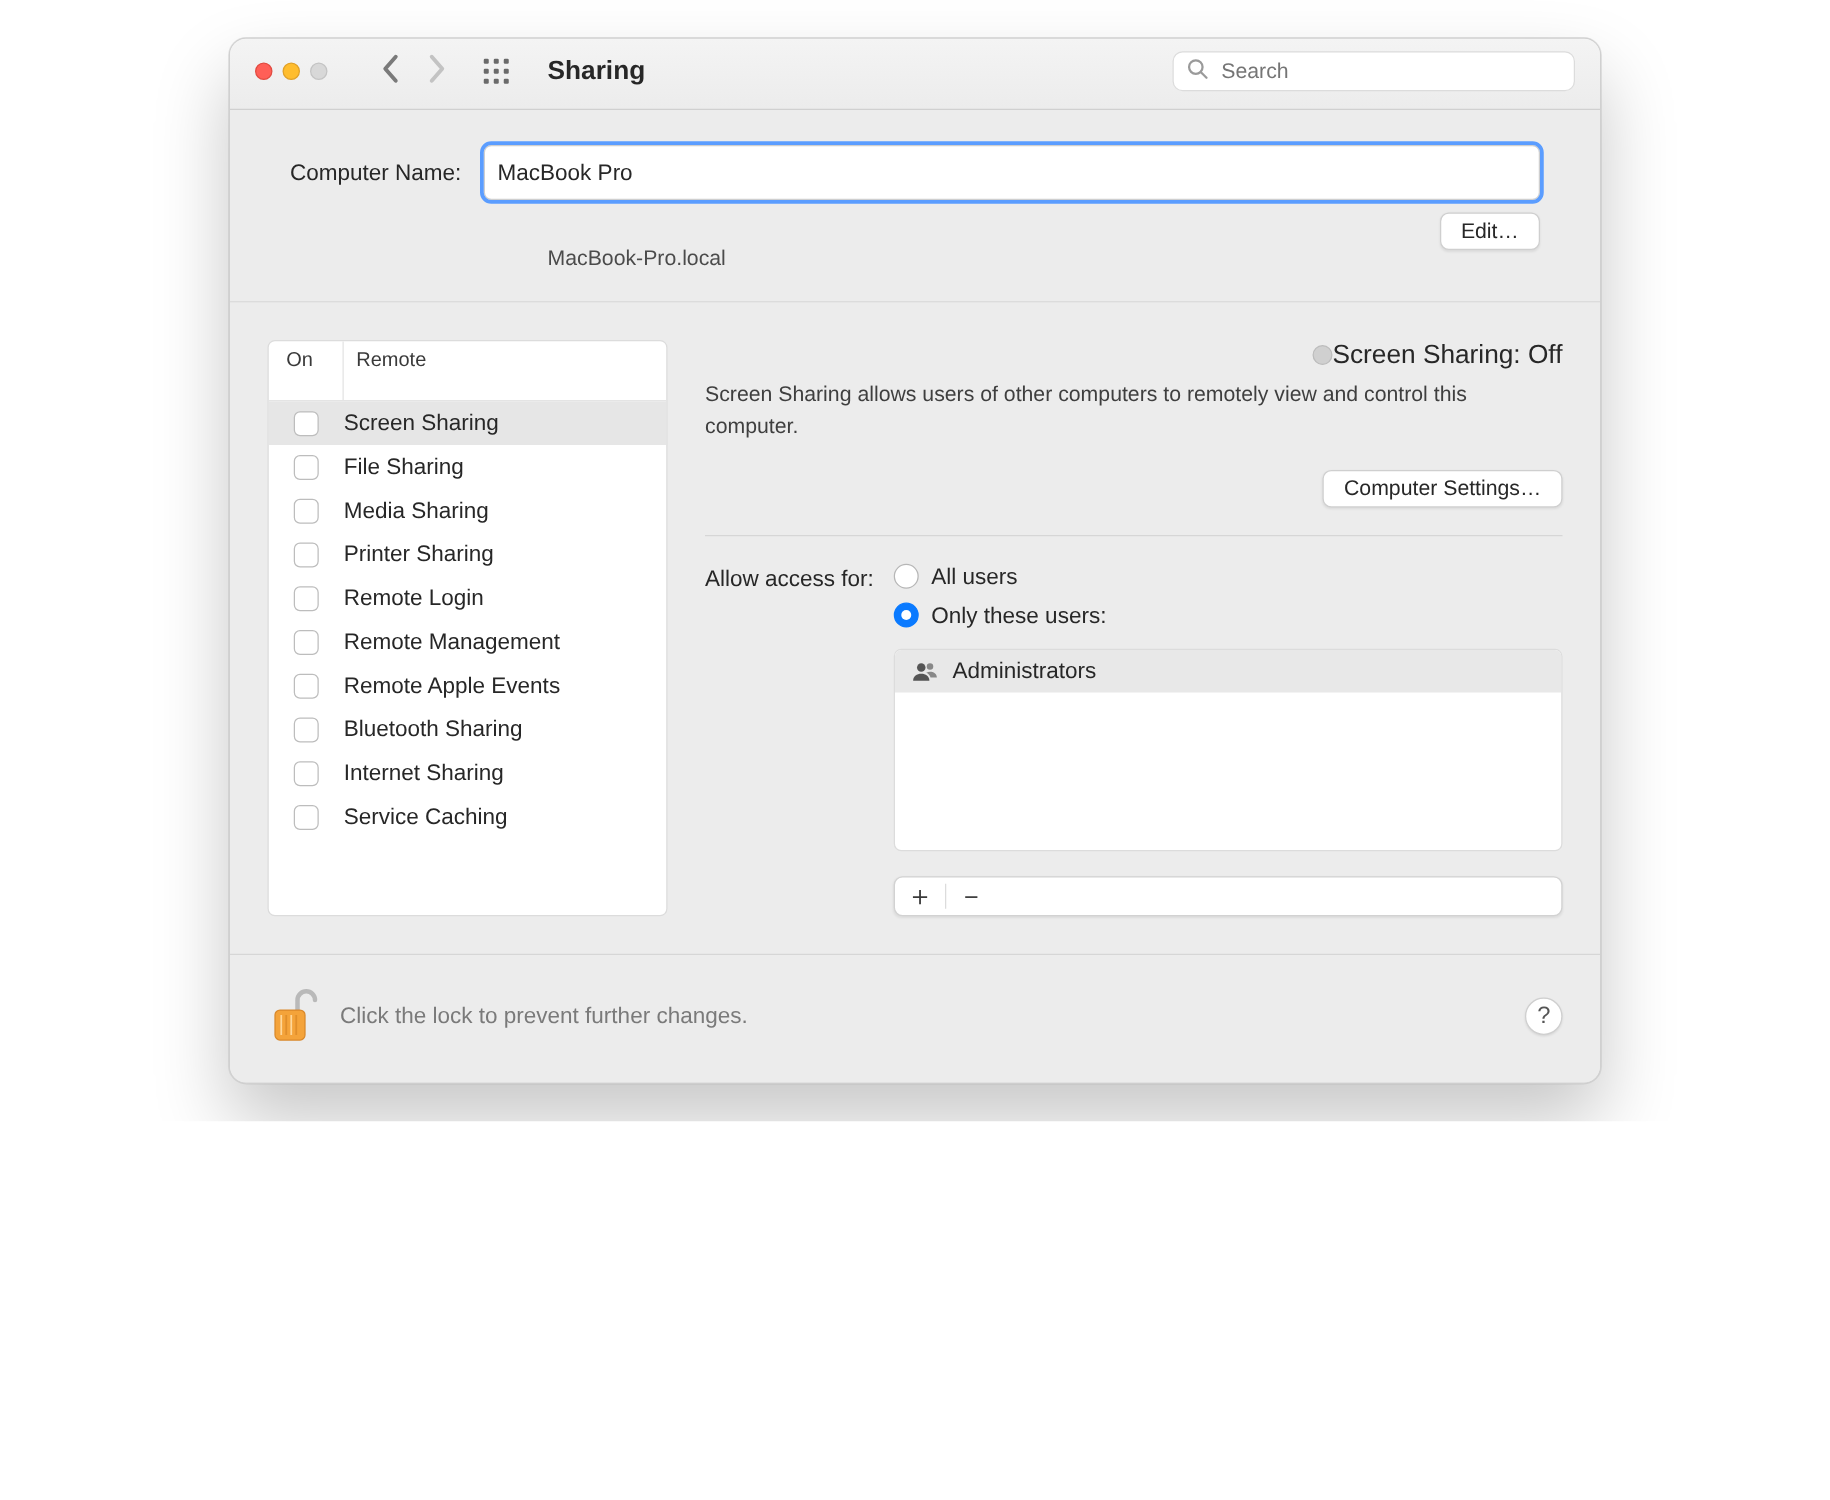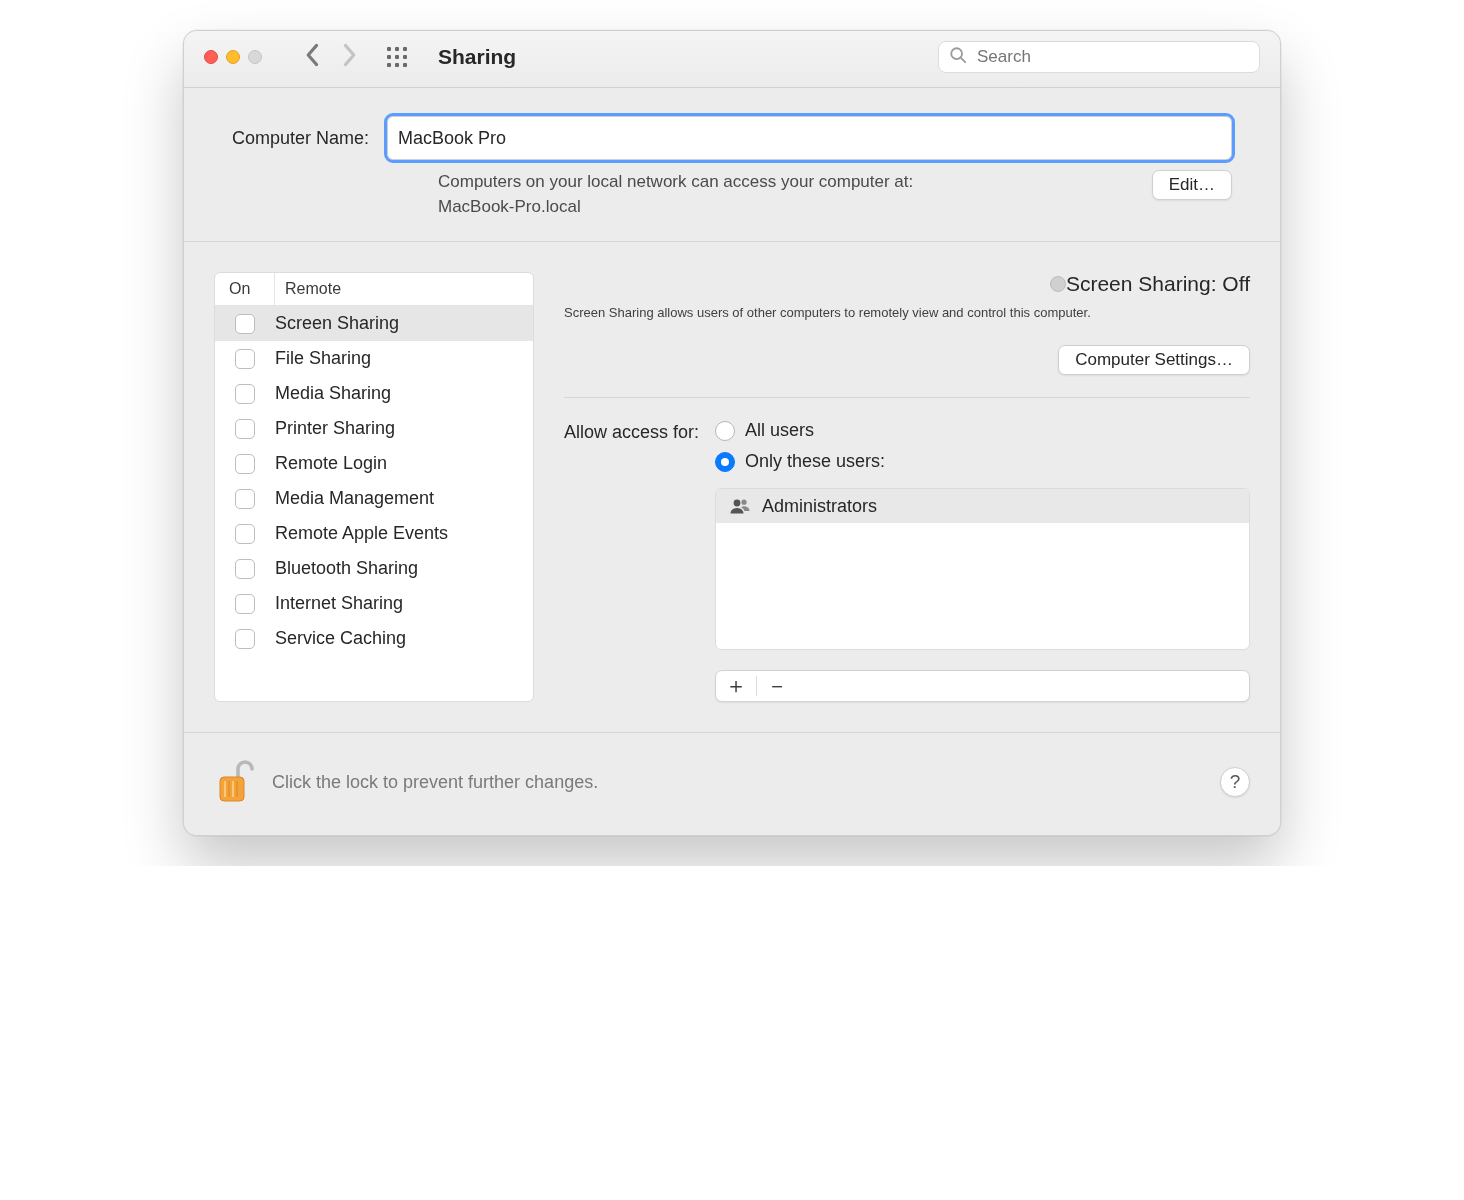--- a/index.html
+++ b/index.html
@@ -91,37 +91,37 @@
   }
   .svc-list{
     width:320px;flex:none;
     background:#fff;border:1px solid #dcdcdc;border-radius:6px;
     overflow:hidden;
   }
   .svc-head{
     display:flex;font-size:16px;color:#3a3a3a;
     border-bottom:1px solid #e4e4e4;
   }
-  .svc-head .c-on{width:60px;padding:7px 0 7px 14px;border-right:1px solid #e4e4e4;}
+  .svc-head .c-on{width:60px;padding:7px 0 22px 14px;border-right:1px solid #e4e4e4;}
   .svc-head .c-svc{flex:1;padding:7px 0 7px 10px;}
   .svc-row{
     display:flex;align-items:center;height:35px;font-size:18px;
   }
   .svc-row.sel{background:#e6e6e6;}
   .svc-row .c-on{width:60px;display:flex;justify-content:center;}
   .svc-row .c-svc{flex:1;}
   .chk{
     width:20px;height:20px;border:1.5px solid #bdbdbd;border-radius:5px;background:#fff;
   }
 
   .detail{flex:1;display:flex;flex-direction:column;}
   .status-row{display:flex;align-items:center;gap:0;justify-content:flex-end;}
   .status-led{width:16px;height:16px;border-radius:50%;background:#d0d0d0;border:1px solid #bcbcbc;}
   .status-title{font-size:21px;}
-  .status-desc{font-size:13px;color:#3f3f3f;margin-top:8px;line-height:1.45;}
+  .status-desc{font-size:17px;color:#3f3f3f;margin-top:8px;line-height:1.45;}
   .cs-row{display:flex;justify-content:flex-end;margin-top:22px;}
   .hr{border:none;border-top:1px solid var(--divider);margin:22px 0;}
   .access-grid{display:grid;grid-template-columns:auto 1fr;column-gap:16px;row-gap:12px;align-items:start;}
   .access-label{font-size:18px;white-space:nowrap;padding-top:2px;}
   .radio-col{display:flex;flex-direction:column;gap:10px;}
   .radio{display:flex;align-items:center;gap:10px;font-size:18px;}
   .radio .r{
     width:20px;height:20px;border-radius:50%;border:1.5px solid #b6b6b6;background:#fff;position:relative;flex:none;
   }
   .radio.checked .r{border-color:var(--blue);background:var(--blue);}
@@ -207,21 +207,21 @@
   </div>
 
   <div class="pane-top">
     <div class="cname-row">
       <div class="cname-label">Computer Name:</div>
       <input class="cname-input" type="text" value="MacBook Pro" style="">
     </div>
     <div class="access-row">
       <div class="placeholder-left"></div>
       <div class="access-text">
-        <span>Computers on your local network can access your computer at:</span><br>
+        <br>
         <span>MacBook-Pro.local</span>
       </div>
       <button class="edit-btn">Edit…</button>
     </div>
   </div>
 
   <div class="pane-main">
 
     <div class="svc-list">
       <div class="svc-head">
@@ -256,21 +256,21 @@
           <div class="svc-row">
             <div class="c-on">
               <span class="chk"></span>
             </div>
             <div class="c-svc">Remote Login</div>
           </div>
           <div class="svc-row">
             <div class="c-on">
               <span class="chk"></span>
             </div>
-            <div class="c-svc">Media Management</div>
+            <div class="c-svc">Remote Management</div>
           </div>
           <div class="svc-row">
             <div class="c-on">
               <span class="chk"></span>
             </div>
             <div class="c-svc">Remote Apple Events</div>
           </div>
           <div class="svc-row">
             <div class="c-on">
               <span class="chk"></span>

